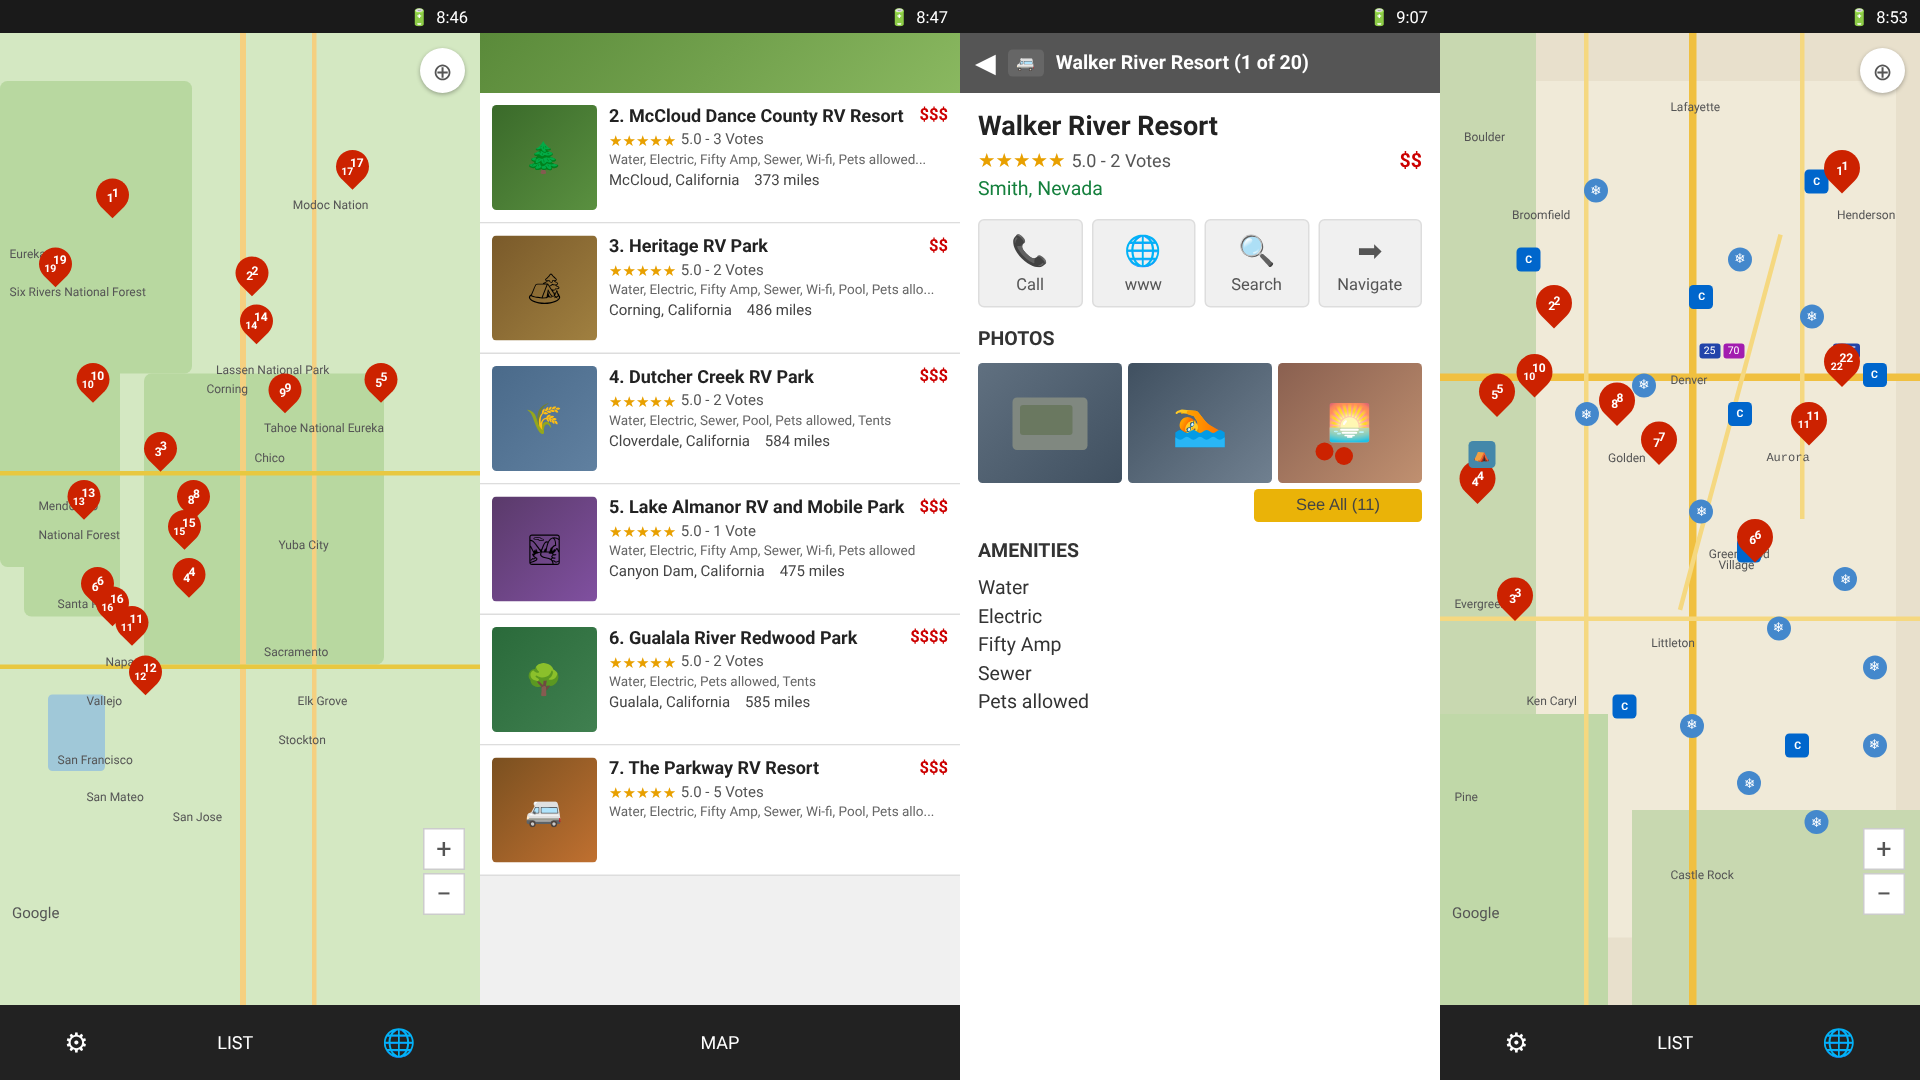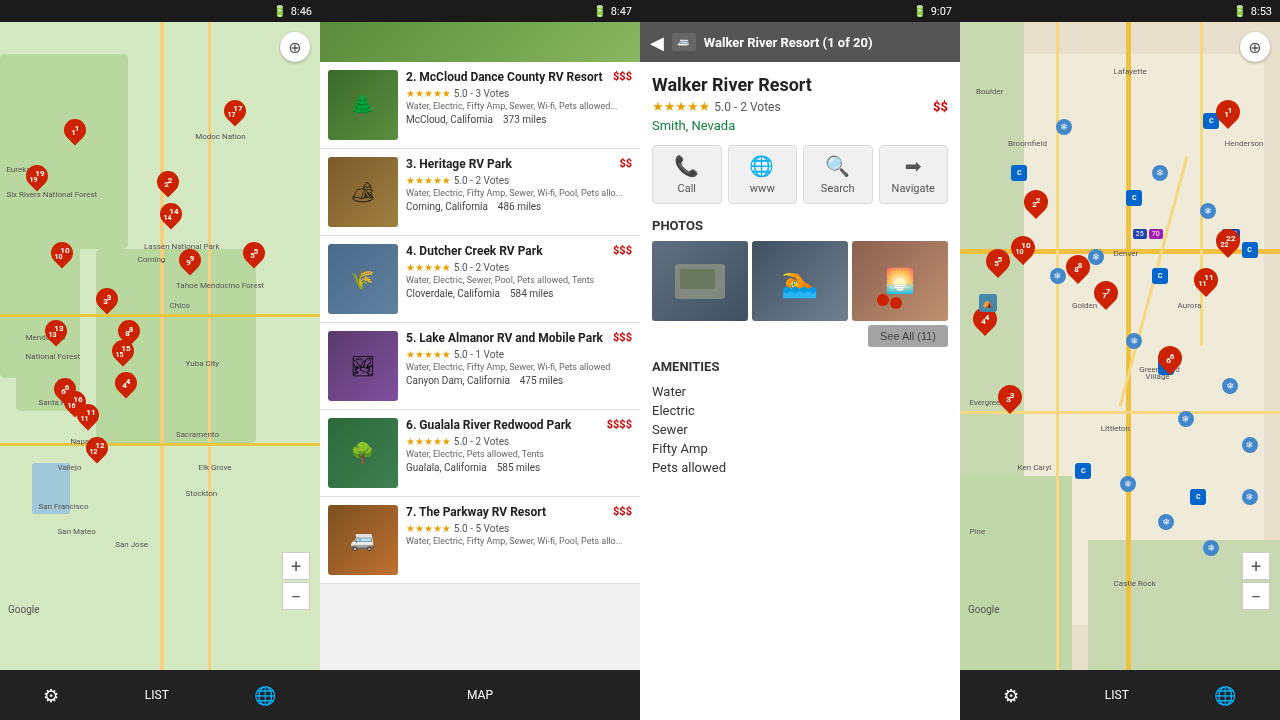--- a/index.html
+++ b/index.html
@@ -350,23 +350,23 @@
       position: relative;
     }
 
     .see-all-btn {
       display: flex;
       justify-content: flex-end;
       margin-bottom: 12px;
     }
 
     .see-all {
-      background: #a3a3a3;
+      background: #eab308;
       border: none;
-      padding: 5px 12px;
+      padding: 5px 28px;
       border-radius: 3px;
       font-size: 11px;
       cursor: pointer;
       color: #444;
     }
 
     .amenities-list {
       list-style: none;
     }
 
@@ -487,21 +487,21 @@
     <div class="map-road map-road-v" style="top:0%;left:50%;height:100%;background:#f5d080;"></div>
     <div class="map-road map-road-v" style="top:0%;left:65%;height:100%;background:#f5d080;width:3px;"></div>
     <div class="map-road map-road-h" style="top:45%;left:0%;width:100%;background:#e8c840;height:3px;"></div>
     <div class="map-road map-road-h" style="top:65%;left:0%;width:100%;background:#e8c840;height:3px;"></div>
 
     <span class="map-label" style="top:17%;left:61%;">Modoc Nation</span>
     <span class="map-label" style="top:26%;left:2%;">Six Rivers National Forest</span>
     <span class="map-label" style="top:34%;left:45%;">Lassen National Park</span>
     <span class="map-label" style="top:48%;left:8%;">Mendocino</span>
     <span class="map-label" style="top:51%;left:8%;">National Forest</span>
-    <span class="map-label" style="top:40%;left:55%;">Tahoe Mendocino Forest</span>
+    <span class="map-label" style="top:40%;left:55%;">Tahoe National Eureka</span>
     <span class="map-label" style="top:52%;left:58%;">Yuba City</span>
     <span class="map-label" style="top:63%;left:55%;">Sacramento</span>
     <span class="map-label" style="top:58%;left:12%;">Santa Rosa</span>
     <span class="map-label" style="top:64%;left:22%;">Napa</span>
     <span class="map-label" style="top:68%;left:18%;">Vallejo</span>
     <span class="map-label" style="top:74%;left:12%;">San Francisco</span>
     <span class="map-label" style="top:78%;left:18%;">San Mateo</span>
     <span class="map-label" style="top:72%;left:58%;">Stockton</span>
     <span class="map-label" style="top:80%;left:36%;">San Jose</span>
     <span class="map-label" style="top:22%;left:2%;">Eureka</span>
@@ -779,22 +779,22 @@
 
     <div class="see-all-btn">
       <button class="see-all">See All (11)</button>
     </div>
 
     <div class="section-title">AMENITIES</div>
 
     <ul class="amenities-list">
       <li>Water</li>
       <li>Electric</li>
+      <li>Fifty Amp</li>
       <li>Sewer</li>
-      <li>Fifty Amp</li>
       <li>Pets allowed</li>
     </ul>
   </div>
 </div>
 
 <div class="panel panel-map2">
   <div class="status-bar">
     <span>🔋</span>
     <span>8:53</span>
   </div>
@@ -814,21 +814,21 @@
     <div style="position:absolute;top:20%;left:60%;width:3px;height:40%;background:#f5d880;transform:rotate(15deg);"></div>
     <div style="position:absolute;top:0%;left:75%;width:3px;height:50%;background:#f5d880;"></div>
 
     <span class="map-label" style="top:10%;left:5%;">Boulder</span>
     <span class="map-label" style="top:7%;left:48%;">Lafayette</span>
     <span class="map-label" style="top:18%;left:68%;padding-left:47px;">Henderson</span>
     <span class="map-label" style="top:18%;left:15%;">Broomfield</span>
     <span class="map-label" style="top:43%;left:35%;">Golden</span>
     <span class="map-label" style="top:68%;left:18%;">Ken Caryl</span>
     <span class="map-label" style="top:62%;left:44%;">Littleton</span>
-    <span class="map-label" style="top:43%;left:68%;">Aurora</span>
+    <span class="map-label" style="top:43%;left:68%;font-family:Liberation Mono, monospace;">Aurora</span>
     <span class="map-label" style="top:35%;left:48%;">Denver</span>
     <span class="map-label" style="top:58%;left:3%;">Evergreen</span>
     <span class="map-label" style="top:78%;left:3%;">Pine</span>
     <span class="map-label" style="top:53%;left:56%;">Greenwood</span>
     <span class="map-label" style="top:54%;left:58%;">Village</span>
     <span class="map-label" style="top:86%;left:48%;">Castle Rock</span>
 
     <div style="position:absolute;top:32%;left:54%;background:#2244aa;color:#fff;font-size:7px;padding:1px 3px;border-radius:2px;">25</div>
     <div style="position:absolute;top:32%;left:59%;background:#a21caf;color:#fff;font-size:7px;padding:1px 3px;border-radius:2px;">70</div>
     <div style="position:absolute;top:32%;left:82%;background:#2244aa;color:#fff;font-size:7px;padding:1px 3px;border-radius:2px;">225</div>

